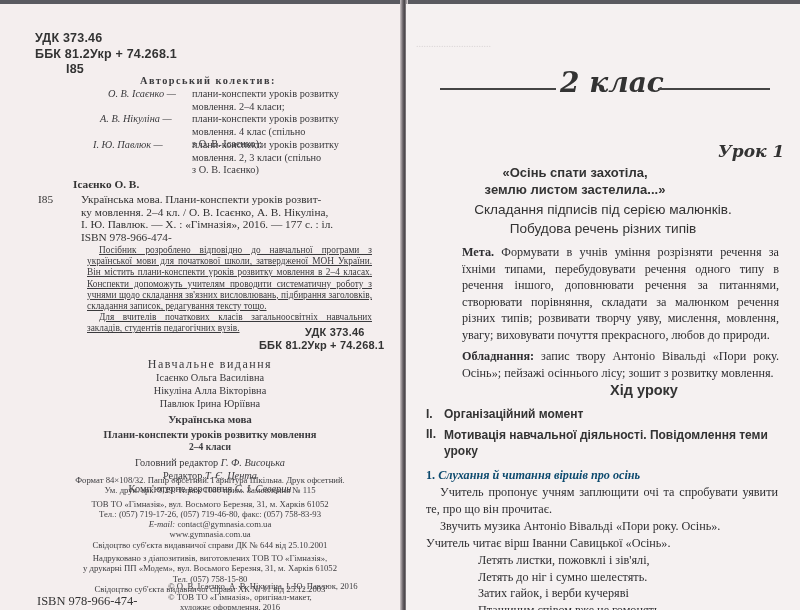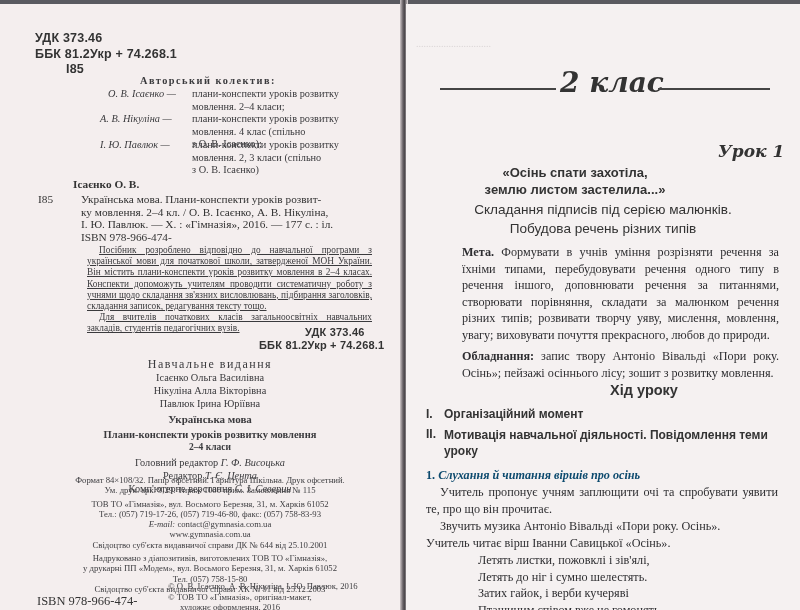--- a/index.html
+++ b/index.html
@@ -56,21 +56,21 @@
   <div class="abs small-ser" style="left:192px;top:84px;line-height:12.5px;">
     <div>плани-конспекти уроків розвитку</div>
     <div>мовлення. 2–4 класи;</div>
   </div>
   <div class="abs small-ser ital" style="left:100px;top:109px;">А. В. Нікуліна —</div>
   <div class="abs small-ser" style="left:192px;top:109px;line-height:12.5px;">
     <div>плани-конспекти уроків розвитку</div>
     <div>мовлення. 4 клас (спільно</div>
     <div>з О. В. Ісаєнко);</div>
   </div>
-  <div class="abs small-ser ital" style="left:100px;top:135px;">І. Ю. Павлюк —</div>
+  <div class="abs small-ser ital" style="left:93px;top:135px;">І. Ю. Павлюк —</div>
   <div class="abs small-ser" style="left:192px;top:135px;line-height:12.5px;">
     <div>плани-конспекти уроків розвитку</div>
     <div>мовлення. 2, 3 класи (спільно</div>
     <div>з О. В. Ісаєнко)</div>
   </div>
 
   <div class="abs bibl bold" style="left:73px;top:174px;">Ісаєнко О. В.</div>
   <div class="abs bibl" style="left:38px;top:189px;">І85</div>
   <div class="abs bibl" style="left:81px;top:189px;">
     <div>Українська мова. Плани-конспекти уроків розвит-</div>

